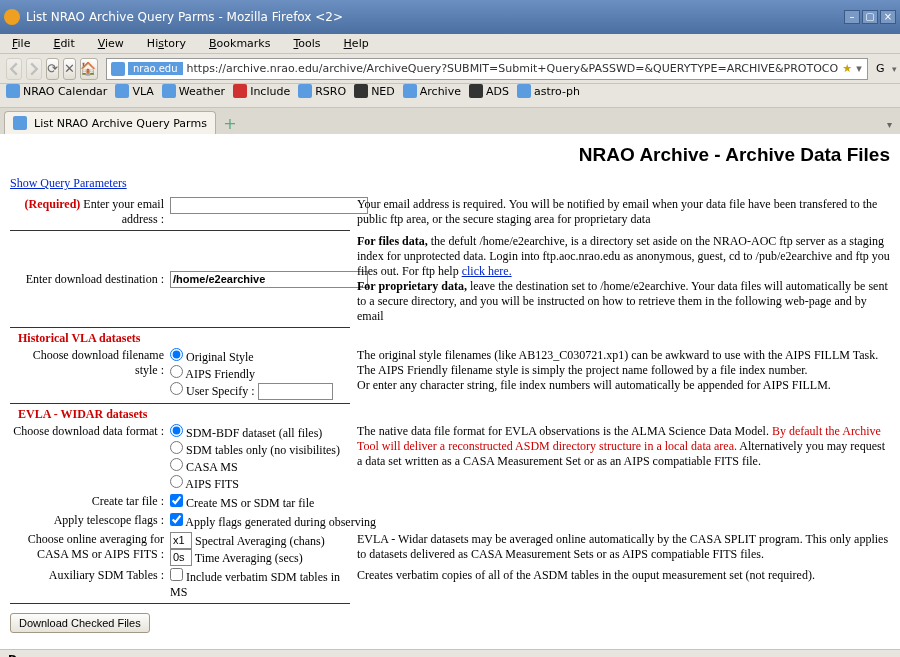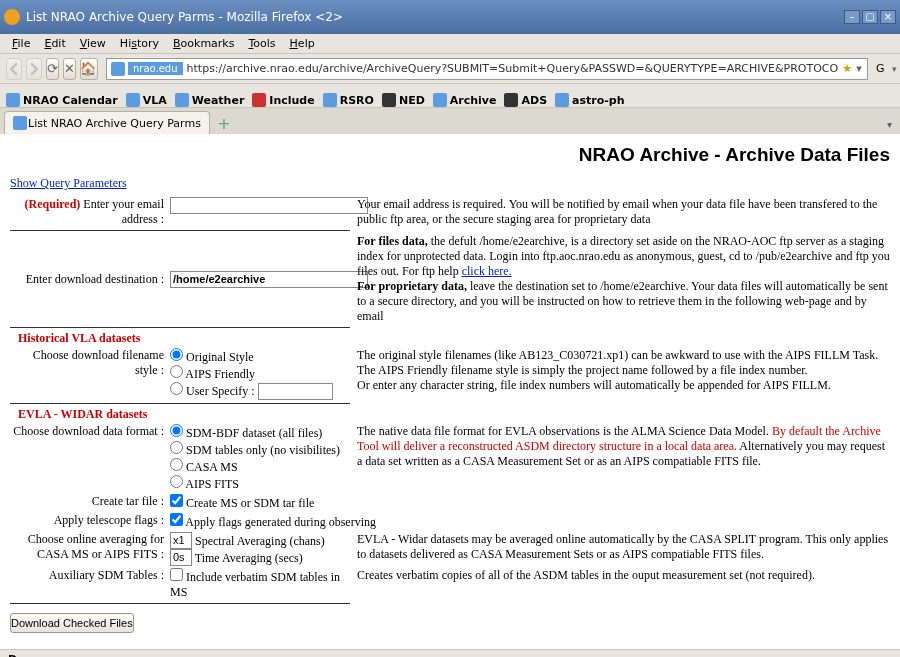--- a/index.html
+++ b/index.html
@@ -2,56 +2,56 @@
 <html><head>
 <meta charset="utf-8">
 <style>
 * { box-sizing: border-box; margin: 0; padding: 0; }
 body { font-family: "DejaVu Sans", Arial, sans-serif; font-size: 11px; background: #eae7e0; width: 900px; height: 657px; overflow: hidden; }
 .titlebar { background: linear-gradient(#6a8fc0, #4a6fa0); color: #fff; height: 34px; display: flex; align-items: center; padding: 0 4px; font-size: 12px; }
 .titlebar .icon { width: 16px; height: 16px; background: #f0a020; border-radius: 50%; margin-right: 6px; display:inline-block; }
 .titlebar-title { flex: 1; }
 .titlebar-btns { display: flex; gap: 2px; }
 .titlebar-btn { width: 16px; height: 14px; background: #7a99c4; border: 1px solid #3a5a88; text-align: center; line-height: 12px; font-size: 10px; cursor: pointer; }
-.menubar { background: #e8e5de; height: 20px; display: flex; align-items: center; padding: 0 6px; gap: 2px; border-bottom: 1px solid #c8c4ba; font-size: 11px; }
+.menubar { background: #e8e5de; height: 20px; display: flex; align-items: center; padding: 0 6px; gap: 11px; border-bottom: 1px solid #c8c4ba; font-size: 11px; }
 .menubar span { padding: 2px 6px; cursor: pointer; }
 .menubar span u { text-decoration: underline; }
 .toolbar { background: #e8e5de; height: 30px; display: flex; align-items: center; padding: 0 6px; gap: 4px; border-bottom: 1px solid #c8c4ba; }
 .tbtn { width: 22px; height: 22px; border: 1px solid #b5b0a4; border-radius: 3px; background: linear-gradient(#fefefe,#e2ded4); display:flex; align-items:center; justify-content:center; font-size:13px; color:#666; cursor:pointer; }
 .tbtn.dis { opacity: 0.4; }
 .urlbar { flex: 1; height: 22px; background: #fff; border: 1px solid #999; display: flex; align-items: center; padding: 1px; margin: 0 4px; }
 .url-badge { background: #5b9be0; color: #fff; padding: 1px 5px; font-size: 10px; white-space: nowrap; }
 .url-text { flex: 1; padding: 0 4px; font-size: 11px; color: #333; white-space: nowrap; overflow: hidden; }
 .url-drop { width: 14px; text-align:center; color:#666; }
-.bookmarks { background: #e8e5de; height: 24px; display: flex; align-items: flex-end; padding: 0 6px; gap: 8px; border-bottom: 1px solid #c8c4ba; font-size: 11px; font-weight: bold; }
+.bookmarks { background: #e8e5de; height: 24px; display: flex; align-items: flex-start; padding: 0 6px; gap: 8px; border-bottom: 1px solid #c8c4ba; font-size: 11px; }
 .bm { display: flex; align-items: center; gap: 3px; cursor: pointer; }
 .bm .i { width: 14px; height: 14px; background:#5b9be0; border-radius:2px; display:inline-block; }
 .bm .i.red { background:#d03030; }
 .bm .i.blk { background:#333; }
 .tabs { background: #dcd9d0; height: 26px; display: flex; align-items: flex-end; padding: 0 4px; }
-.tab { background: #f4f2eb; border: 1px solid #b5b0a4; border-bottom: none; border-radius: 4px 4px 0 0; padding: 4px 8px; display: flex; align-items: center; gap: 1px; font-size: 11px; }
+.tab { background: #f4f2eb; border: 1px solid #b5b0a4; border-bottom: none; border-radius: 4px 4px 0 0; padding: 4px 8px; display: flex; align-items: center; gap: 7px; font-size: 11px; }
 .tab .i { width:14px; height:14px; background:#5b9be0; border-radius:2px; display:inline-block;}
 .newtab { width: 20px; height: 20px; color: #5a8; font-size: 16px; text-align:center; cursor:pointer; margin-left:4px;}
 .tabdrop { margin-left: auto; font-size:10px; color:#666; cursor:pointer; padding:4px;}
 .page { background: #fff; height: 515px; overflow: hidden; padding: 6px 10px; font-family: serif; font-size: 12px; }
 h2.page-title { font-family: Arial, sans-serif; font-size: 19px; font-weight: bold; text-align: right; margin: 4px 0 10px; }
 .link { color: #0024cc; text-decoration: underline; cursor: pointer; }
 .red { color: #cc0000; font-weight: bold; }
 .form-area { font-size: 12px; }
 .row { display: flex; align-items: flex-start; margin: 2px 0; }
 .lab { width: 160px; text-align: right; padding-right: 6px; font-size: 12px; line-height:1.25;}
 .mid { width: 175px; }
 .desc { flex: 1; font-size: 12px; line-height: 1.25; padding-left:12px;}
 input[type=text].txt { border: 1px solid #888; background:#fff; height: 17px; padding: 0 2px; font-size: 11px; }
 input[type=text].wide { width: 198px; font-weight: bold; }
 input[type=text].sm { width: 75px; }
 input[type=text].tiny { width: 22px; text-align: left; }
 hr.sep { border:none; border-top:1px solid #333; margin:3px 0; width:340px;}
 .radio-col label, .chk label { font-family:serif; font-size:12px; }
-.btn { font-family: Arial,sans-serif; font-size:11px; padding:3px 0; background:linear-gradient(#fdfdfb,#e6e3da); border:1px solid #a09884; border-radius:3px; cursor:pointer; margin:6px 0;}
+.btn { font-family: Arial,sans-serif; font-size:11px; padding:3px 8px; background:linear-gradient(#fdfdfb,#e6e3da); border:1px solid #a09884; border-radius:3px; cursor:pointer; margin:6px 0;}
 .statusbar { background:#e8e5de; border-top:1px solid #c8c4ba; height:20px; font-size:11px; padding:3px 8px;font-weight:bold; }
 svg.arrow { width:14px; height:14px; }
 </style>
 </head>
 <body>
 
 <div class="titlebar">
   <span class="icon"></span>
   <span class="titlebar-title">List NRAO Archive Query Parms - Mozilla Firefox &lt;2&gt;</span>
   <div class="titlebar-btns">

